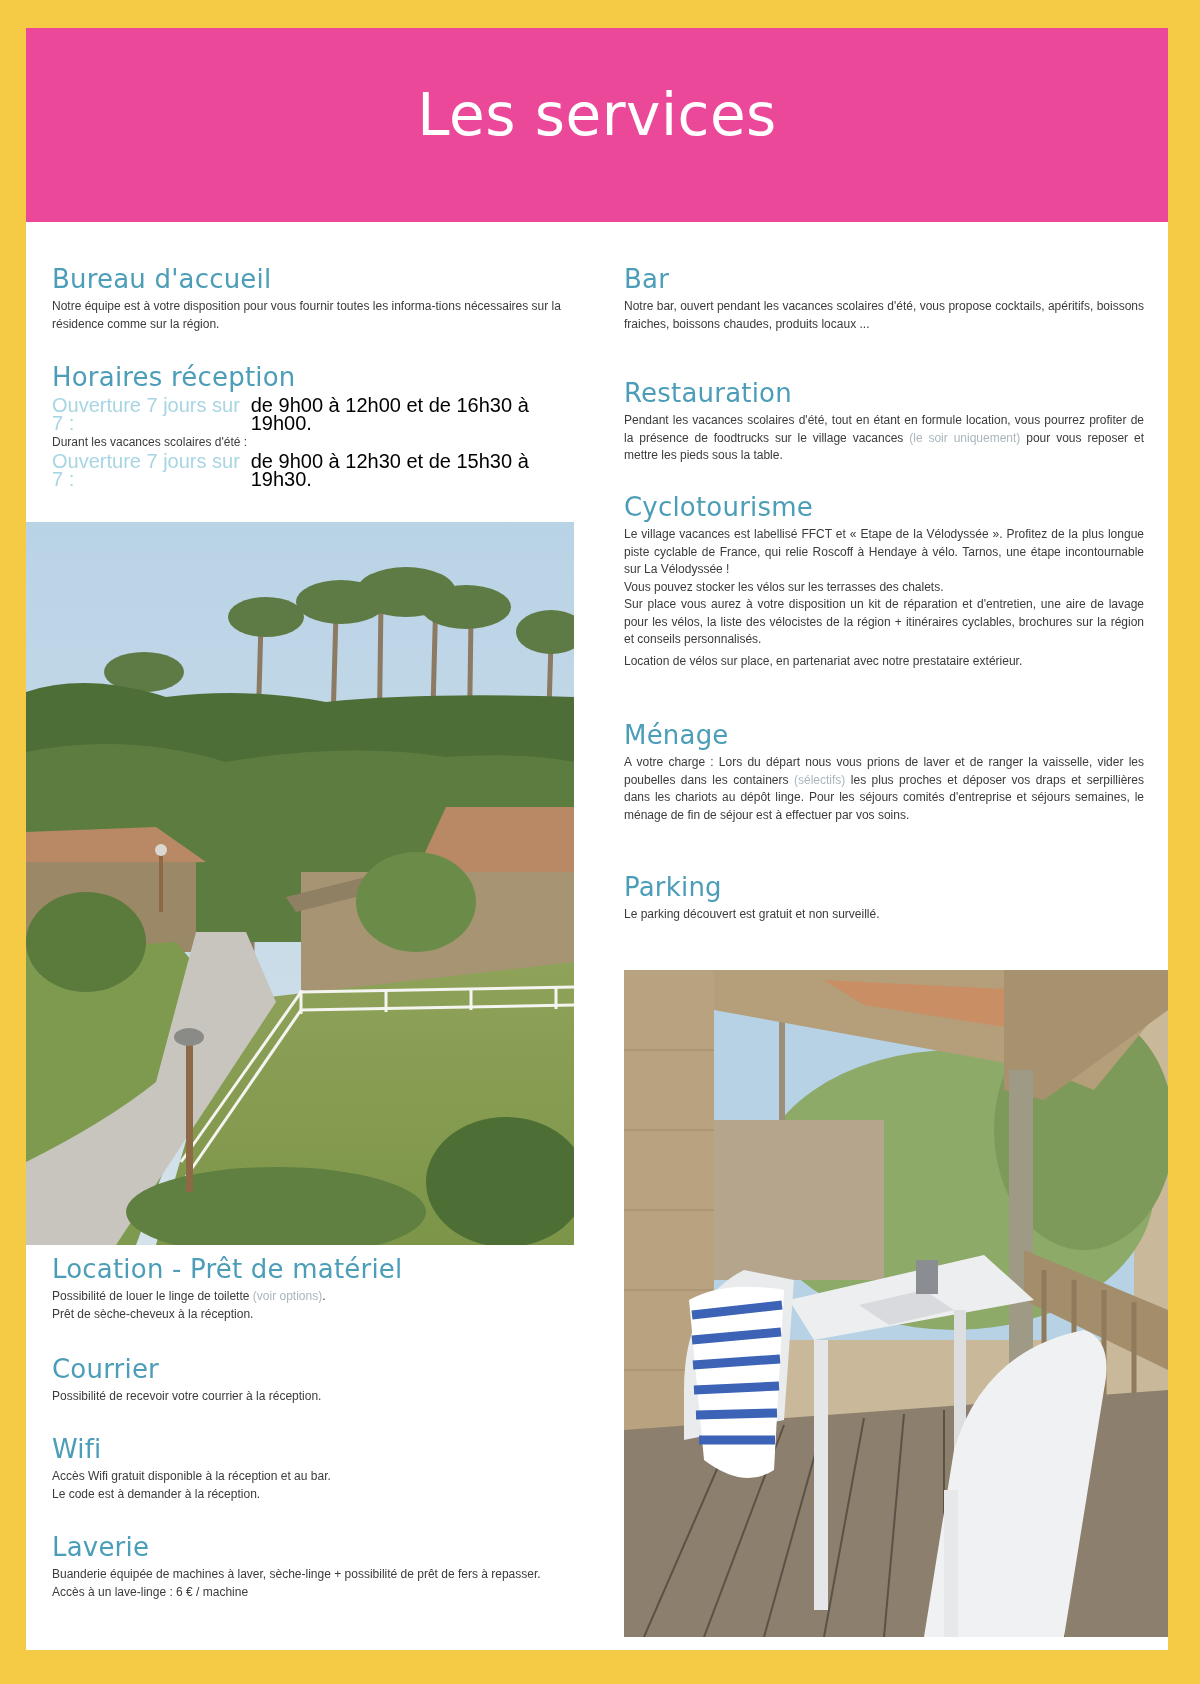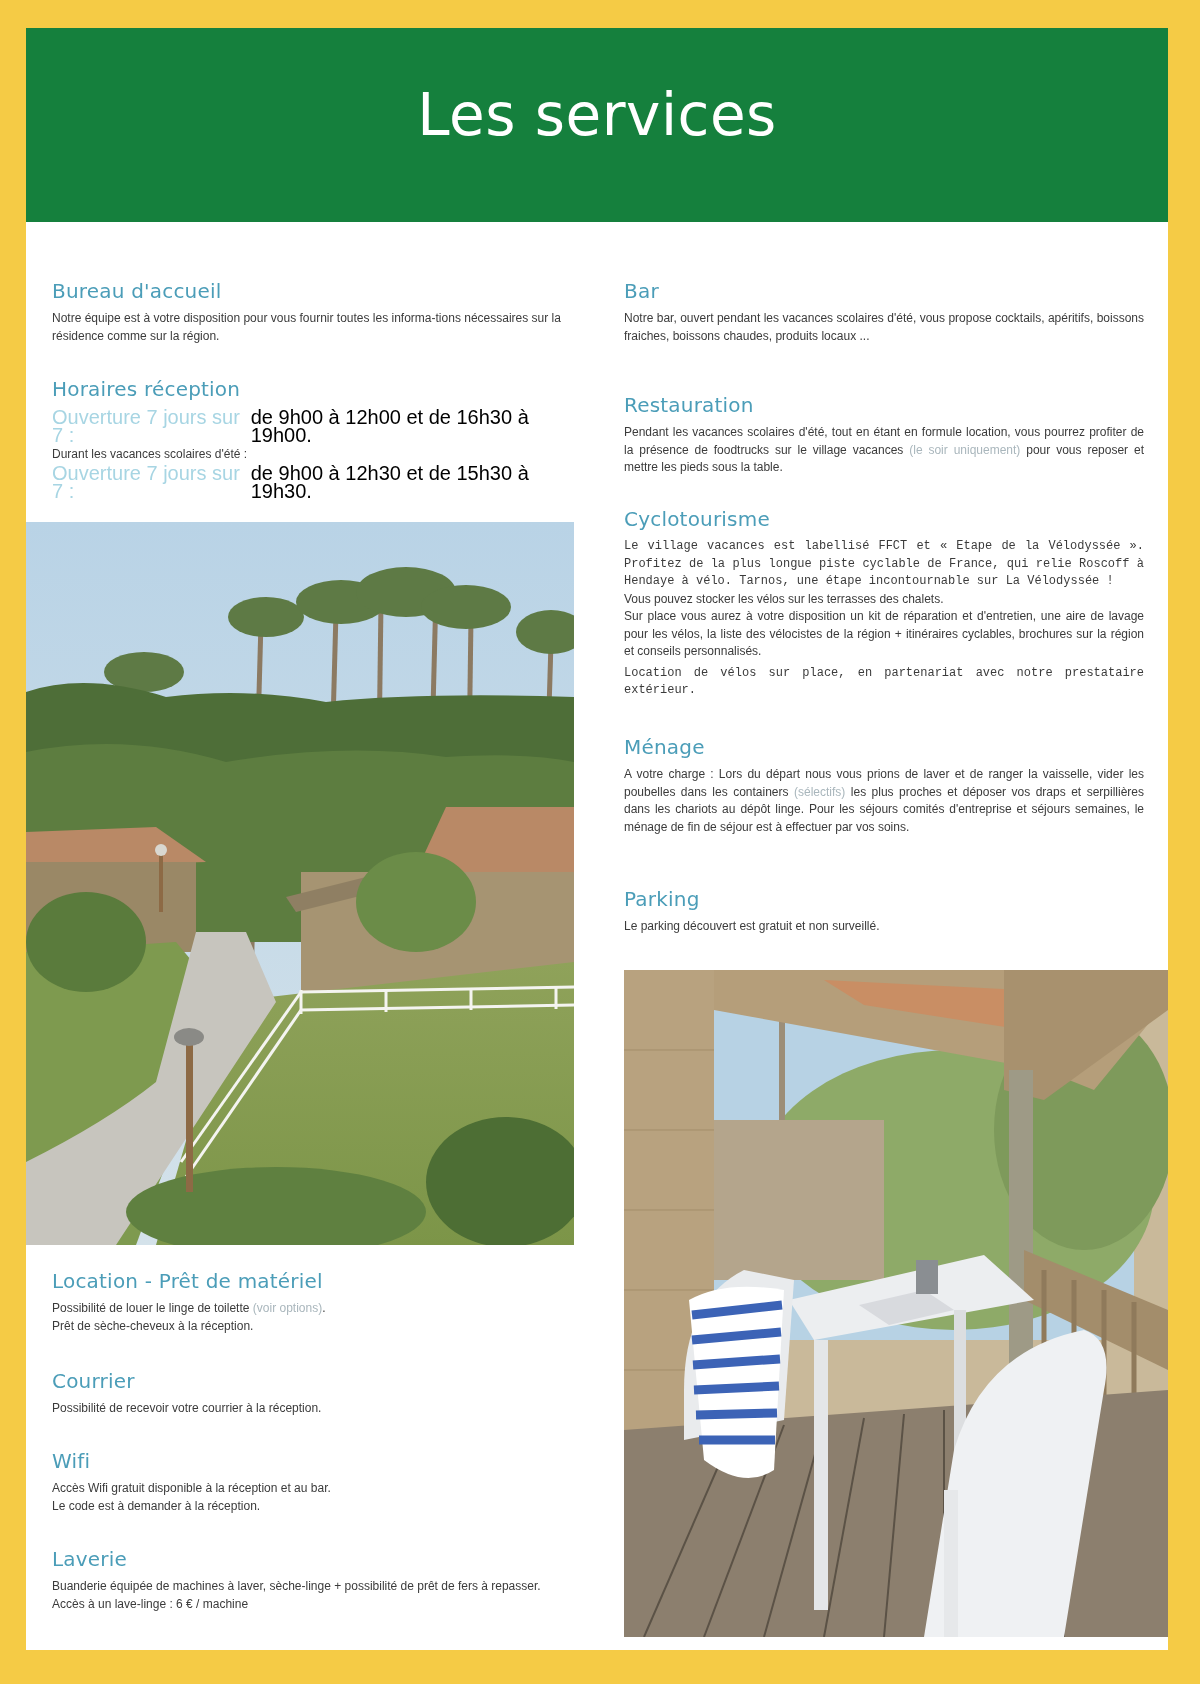--- a/index.html
+++ b/index.html
@@ -9,46 +9,46 @@
     position: relative; overflow: hidden;
     font-family: "Liberation Sans", "DejaVu Sans", sans-serif;
   }
   .page {
     position: absolute; left: 26px; top: 28px;
     width: 1142px; height: 1622px;
     background: #FFFFFF;
   }
   .header {
     position: absolute; left: 0; top: 0; width: 1142px; height: 194px;
-    background: #15803d;
+    background: #ec4899;
     display: flex; align-items: center; justify-content: center;
   }
   .header h1 {
     margin: 0; margin-top: -20px;
     color: #FFFFFF; font-weight: 300; font-size: 58px; letter-spacing: 0.5px;
     font-family: "DejaVu Sans", sans-serif;
     font-weight: normal;
   }
 
   .section { position: absolute; }
   .section h2 {
-    margin: 12px 0 4px 0;
+    margin: 0 0 4px 0;
     color: #4B9DB8;
     font-weight: normal;
-    font-size: 20px; line-height: 30px;
+    font-size: 26px; line-height: 30px;
     font-family: "DejaVu Sans", sans-serif;
     letter-spacing: 0.2px;
   }
   .section p {
     margin: 0;
     color: #3B3B3B;
     font-size: 12px; line-height: 17.5px;
   }
   .section p.just { text-align: justify; }
-  .accent { color: #86C6DA; font-family: Liberation Mono, monospace; }
+  .accent { color: #86C6DA; }
   .muted { color: #A9B6BC; }
   .hours-row { display: flex; font-size: 20px; line-height: 18px; }
   .hours-row .lbl { width: 210px; color: #A7D5E3; }
   .hours-row .val { color: #000000; }
 
   .photo { position: absolute; overflow: hidden; }
   .photo svg { display: block; }
 </style>
 </head>
 <body>

